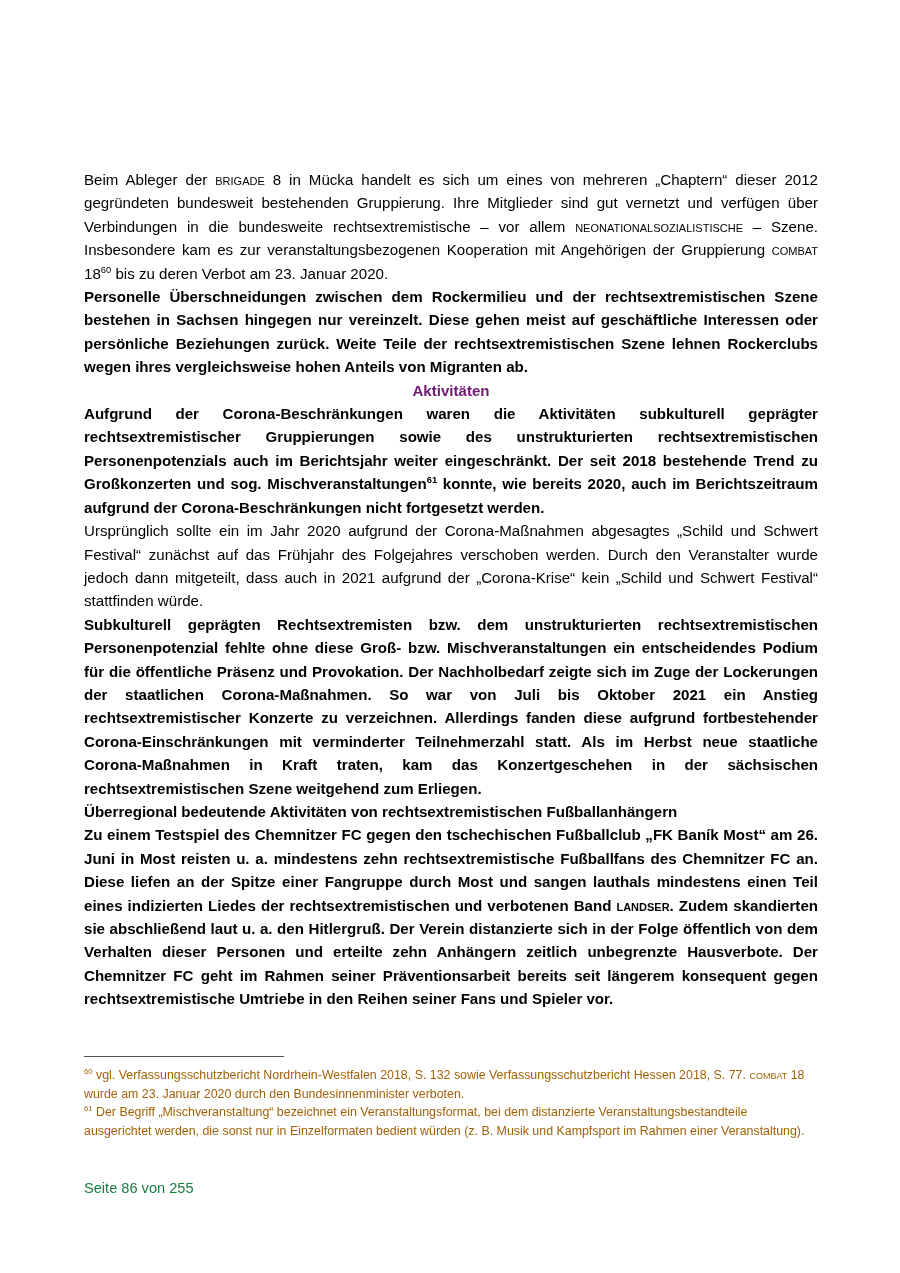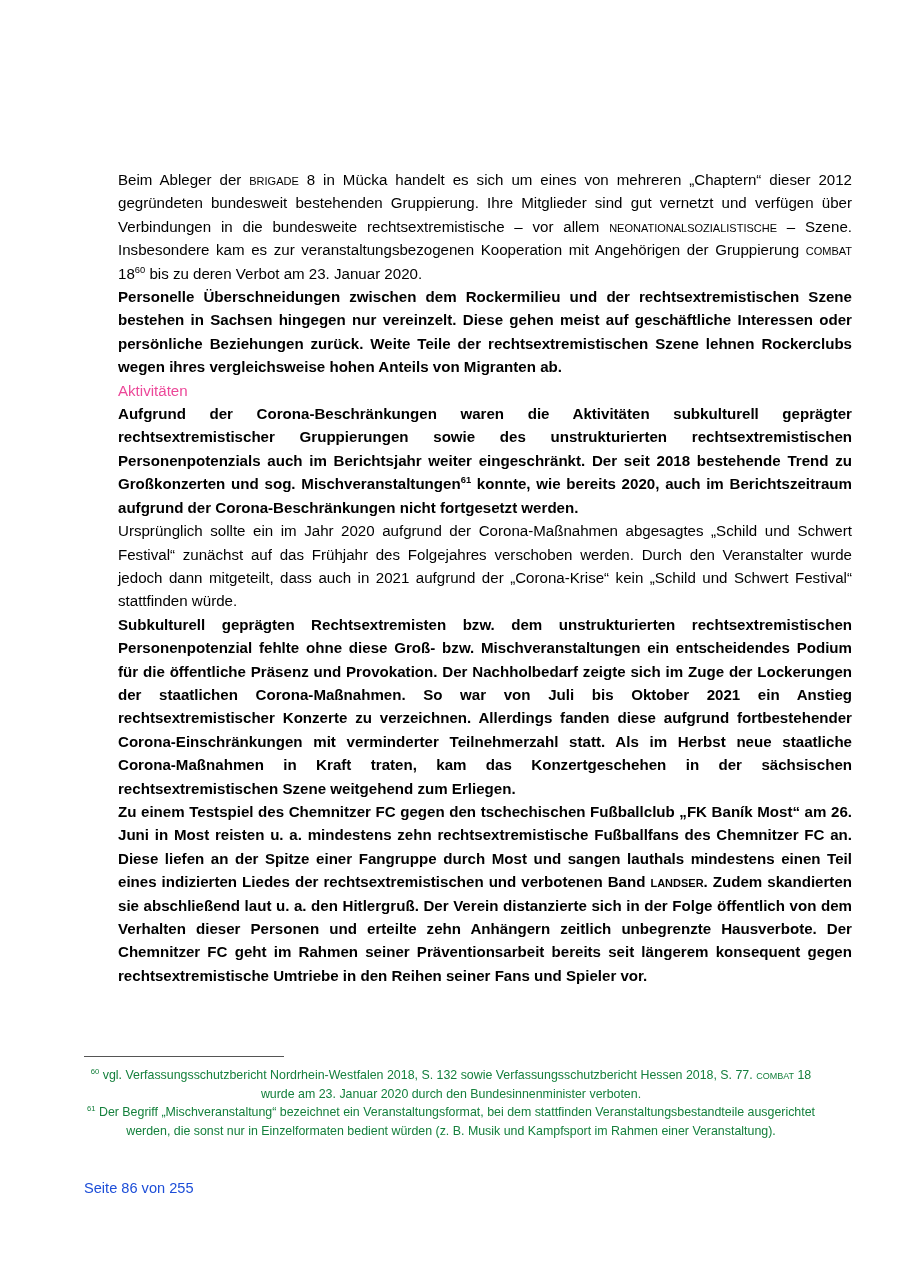--- a/index.html
+++ b/index.html
@@ -17,21 +17,20 @@
     height: 1273px;
     background: #ffffff;
     box-sizing: border-box;
     overflow: hidden;
   }
   .content {
     position: absolute;
     left: 84px;
     top: 168px;
     width: 734px;
-    margin-left: 34px;
   }
   p.body-text {
     margin: 0;
     font-size: 15.1px;
     line-height: 23.4px;
     text-align: justify;
     text-justify: inter-word;
     hyphens: manual;
     color: #000000;
   }
@@ -43,22 +42,23 @@
   }
   sup {
     font-size: 0.62em;
     vertical-align: super;
     line-height: 0;
   }
   h2.section-heading {
     margin: 0;
     font-size: 15.1px;
     line-height: 23.4px;
-    font-weight: normal;
-    color: #ec4899;
+    font-weight: bold;
+    color: #701a75;
+    text-align: center;
   }
   h3.sub-heading {
     margin: 0;
     font-size: 15.1px;
     line-height: 23.4px;
     font-weight: bold;
     color: #000000;
   }
   .footnotes {
     position: absolute;
@@ -70,30 +70,30 @@
     width: 200px;
     height: 0;
     border: 0;
     border-top: 1.4px solid #555555;
     margin: 0 0 9px 0;
   }
   p.footnote {
     margin: 0;
     font-size: 12.4px;
     line-height: 18.6px;
-    text-align: center;
-    color: #15803d;
+    text-align: left;
+    color: #a16207;
   }
   .footer {
     position: absolute;
     left: 84px;
     top: 1178px;
     font-size: 14.6px;
     line-height: 20px;
-    color: #1d4ed8;
+    color: #15803d;
   }
 </style>
 </head>
 <body>
 
 <div class="page">
 
   <div class="content">
 
     <p class="body-text"><span>Beim Ableger der </span><span class="sc">Brigade</span><span> 8 in Mücka handelt es sich um eines von mehreren „Chaptern“ dieser 2012 gegründeten bundesweit bestehenden Gruppierung. Ihre Mitglieder sind gut vernetzt und verfügen über Verbindungen in die bundesweite rechtsextremistische – vor allem </span><span class="sc">Neonationalsozialistische</span><span> – Szene. Insbesondere kam es zur veranstaltungsbezogenen Kooperation mit Angehörigen der Gruppierung </span><span class="sc">Combat</span><span> 18</span><sup>60</sup><span> bis zu deren Verbot am 23. Januar 2020.</span></p>
@@ -101,27 +101,28 @@
     <p class="body-text gap-para">Personelle Überschneidungen zwischen dem Rockermilieu und der rechtsextremistischen Szene bestehen in Sachsen hingegen nur vereinzelt. Diese gehen meist auf geschäftliche Interessen oder persönliche Beziehungen zurück. Weite Teile der rechtsextremistischen Szene lehnen Rockerclubs wegen ihres vergleichsweise hohen Anteils von Migranten ab.</p>
 
     <h2 class="section-heading gap-block">Aktivitäten</h2>
 
     <p class="body-text gap-para"><span>Aufgrund der Corona-Beschränkungen waren die Aktivitäten subkulturell geprägter rechtsextremistischer Gruppierungen sowie des unstrukturierten rechtsextremistischen Personenpotenzials auch im Berichtsjahr weiter eingeschränkt. Der seit 2018 bestehende Trend zu Großkonzerten und sog. Mischveranstaltungen</span><sup>61</sup><span> konnte, wie bereits 2020, auch im Berichtszeitraum aufgrund der Corona-Beschränkungen nicht fortgesetzt werden.</span></p>
 
     <p class="body-text">Ursprünglich sollte ein im Jahr 2020 aufgrund der Corona-Maßnahmen abgesagtes „Schild und Schwert Festival“ zunächst auf das Frühjahr des Folgejahres verschoben werden. Durch den Veranstalter wurde jedoch dann mitgeteilt, dass auch in 2021 aufgrund der „Corona-Krise“ kein „Schild und Schwert Festival“ stattfinden würde.</p>
 
     <p class="body-text gap-para">Subkulturell geprägten Rechtsextremisten bzw. dem unstrukturierten rechtsextremistischen Personenpotenzial fehlte ohne diese Groß- bzw. Mischveranstaltungen ein entscheidendes Podium für die öffentliche Präsenz und Provokation. Der Nachholbedarf zeigte sich im Zuge der Lockerungen der staatlichen Corona-Maßnahmen. So war von Juli bis Oktober 2021 ein Anstieg rechtsextremistischer Konzerte zu verzeichnen. Allerdings fanden diese aufgrund fortbestehender Corona-Einschränkungen mit verminderter Teilnehmerzahl statt. Als im Herbst neue staatliche Corona-Maßnahmen in Kraft traten, kam das Konzertgeschehen in der sächsischen rechtsextremistischen Szene weitgehend zum Erliegen.</p>
 
+    <h3 class="sub-heading gap-block">Überregional bedeutende Aktivitäten von rechtsextremistischen Fußballanhängern</h3>
 
     <p class="body-text gap-para"><span>Zu einem Testspiel des Chemnitzer FC gegen den tschechischen Fußballclub „FK Baník Most“ am 26. Juni in Most reisten u. a. mindestens zehn rechtsextremistische Fußballfans des Chemnitzer FC an. Diese liefen an der Spitze einer Fangruppe durch Most und sangen lauthals mindestens einen Teil eines indizierten Liedes der rechtsextremistischen und verbotenen Band </span><span class="sc">Landser</span><span>. Zudem skandierten sie abschließend laut u. a. den Hitlergruß. Der Verein distanzierte sich in der Folge öffentlich von dem Verhalten dieser Personen und erteilte zehn Anhängern zeitlich unbegrenzte Hausverbote. Der Chemnitzer FC geht im Rahmen seiner Präventionsarbeit bereits seit längerem konsequent gegen rechtsextremistische Umtriebe in den Reihen seiner Fans und Spieler vor.</span></p>
 
 
   </div>
 
   <div class="footnotes">
     <hr class="footnote-rule">
     <p class="footnote"><sup>60</sup><span> vgl. Verfassungsschutzbericht Nordrhein-Westfalen 2018, S. 132 sowie Verfassungsschutzbericht Hessen 2018, S. 77. </span><span class="sc">Combat</span><span> 18 wurde am 23. Januar 2020 durch den Bundesinnenminister verboten.</span></p>
-    <p class="footnote"><sup>61</sup><span> Der Begriff „Mischveranstaltung“ bezeichnet ein Veranstaltungsformat, bei dem stattfinden Veranstaltungsbestandteile ausgerichtet werden, die sonst nur in Einzelformaten bedient würden (z. B. Musik und Kampfsport im Rahmen einer Veranstaltung).</span></p>
+    <p class="footnote"><sup>61</sup><span> Der Begriff „Mischveranstaltung“ bezeichnet ein Veranstaltungsformat, bei dem distanzierte Veranstaltungsbestandteile ausgerichtet werden, die sonst nur in Einzelformaten bedient würden (z. B. Musik und Kampfsport im Rahmen einer Veranstaltung).</span></p>
   </div>
 
   <div class="footer">Seite 86 von 255</div>
 
 </div>
 
 </body></html>

